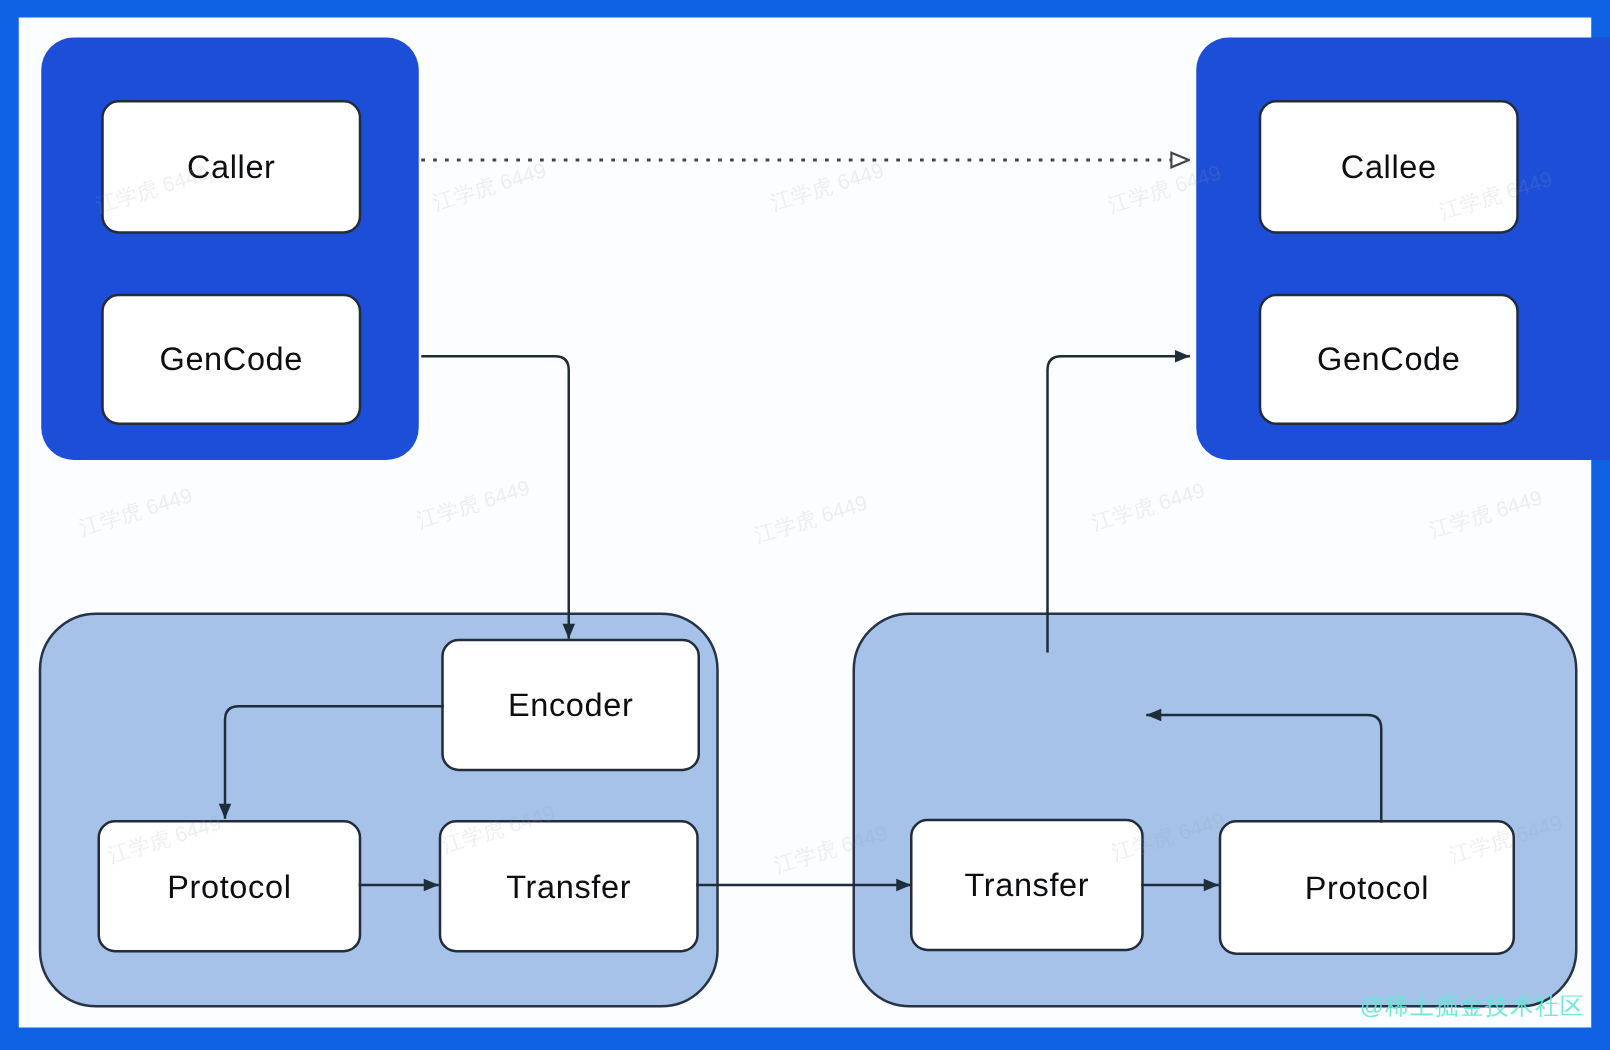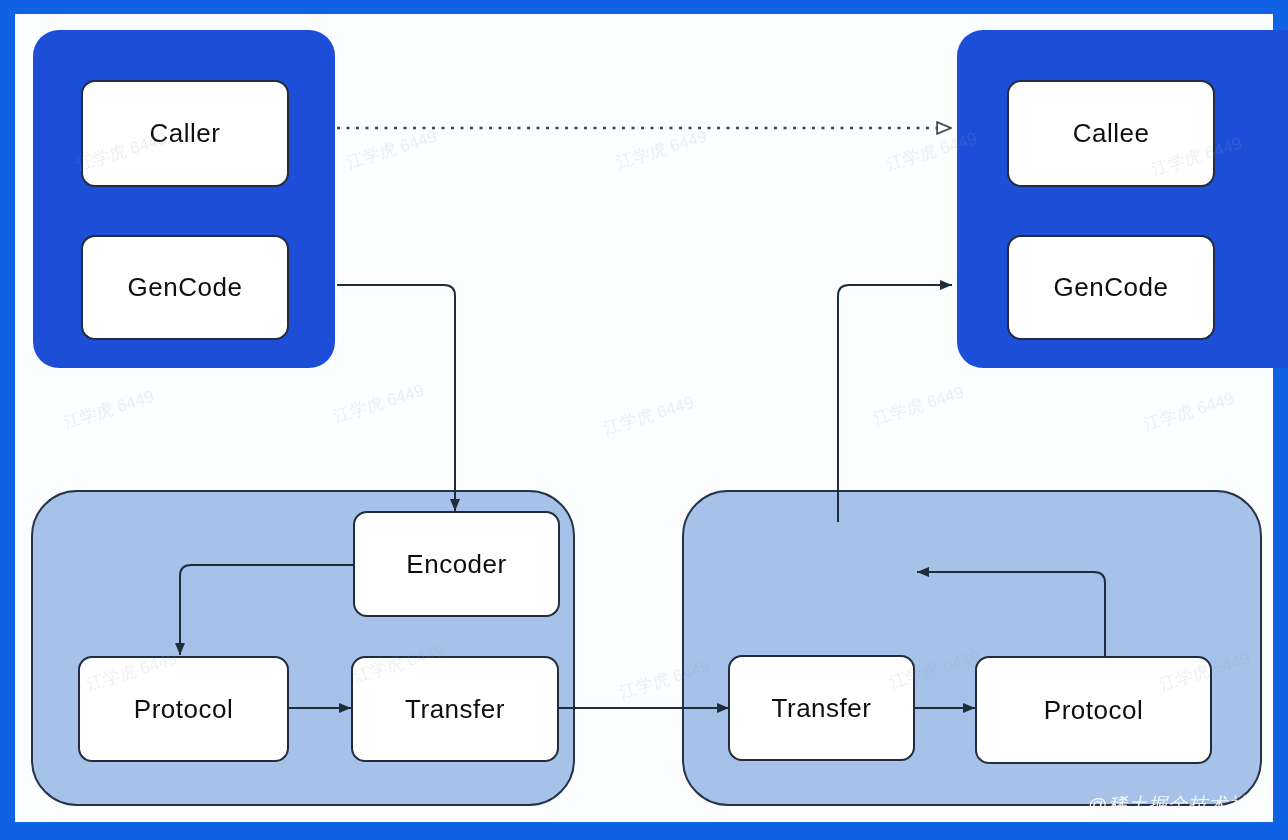--- a/index.html
+++ b/index.html
@@ -28,23 +28,22 @@
     pointer-events:none;
   }
   .wm{
     position:absolute;
     font-size:17px;color:#97a0ae;opacity:.17;
     transform:rotate(-17deg);white-space:nowrap;
     pointer-events:none;
   }
   .site-credit{
     position:absolute;right:20px;top:792px;
-    font-size:19px;color:#ffffff;opacity:.9;
+    font-size:19px;color:#5eead4;opacity:.9;
     letter-spacing:1px;
-    font-style:italic;
   }
 </style>
 </head>
 <body>
 
 <div class="canvas">
 
   <div class="group" style="left:18px;top:16px;width:302px;height:338px;">
     <div class="node" style="left:48px;top:50px;width:204px;height:103px;">
       <span>Caller</span>

